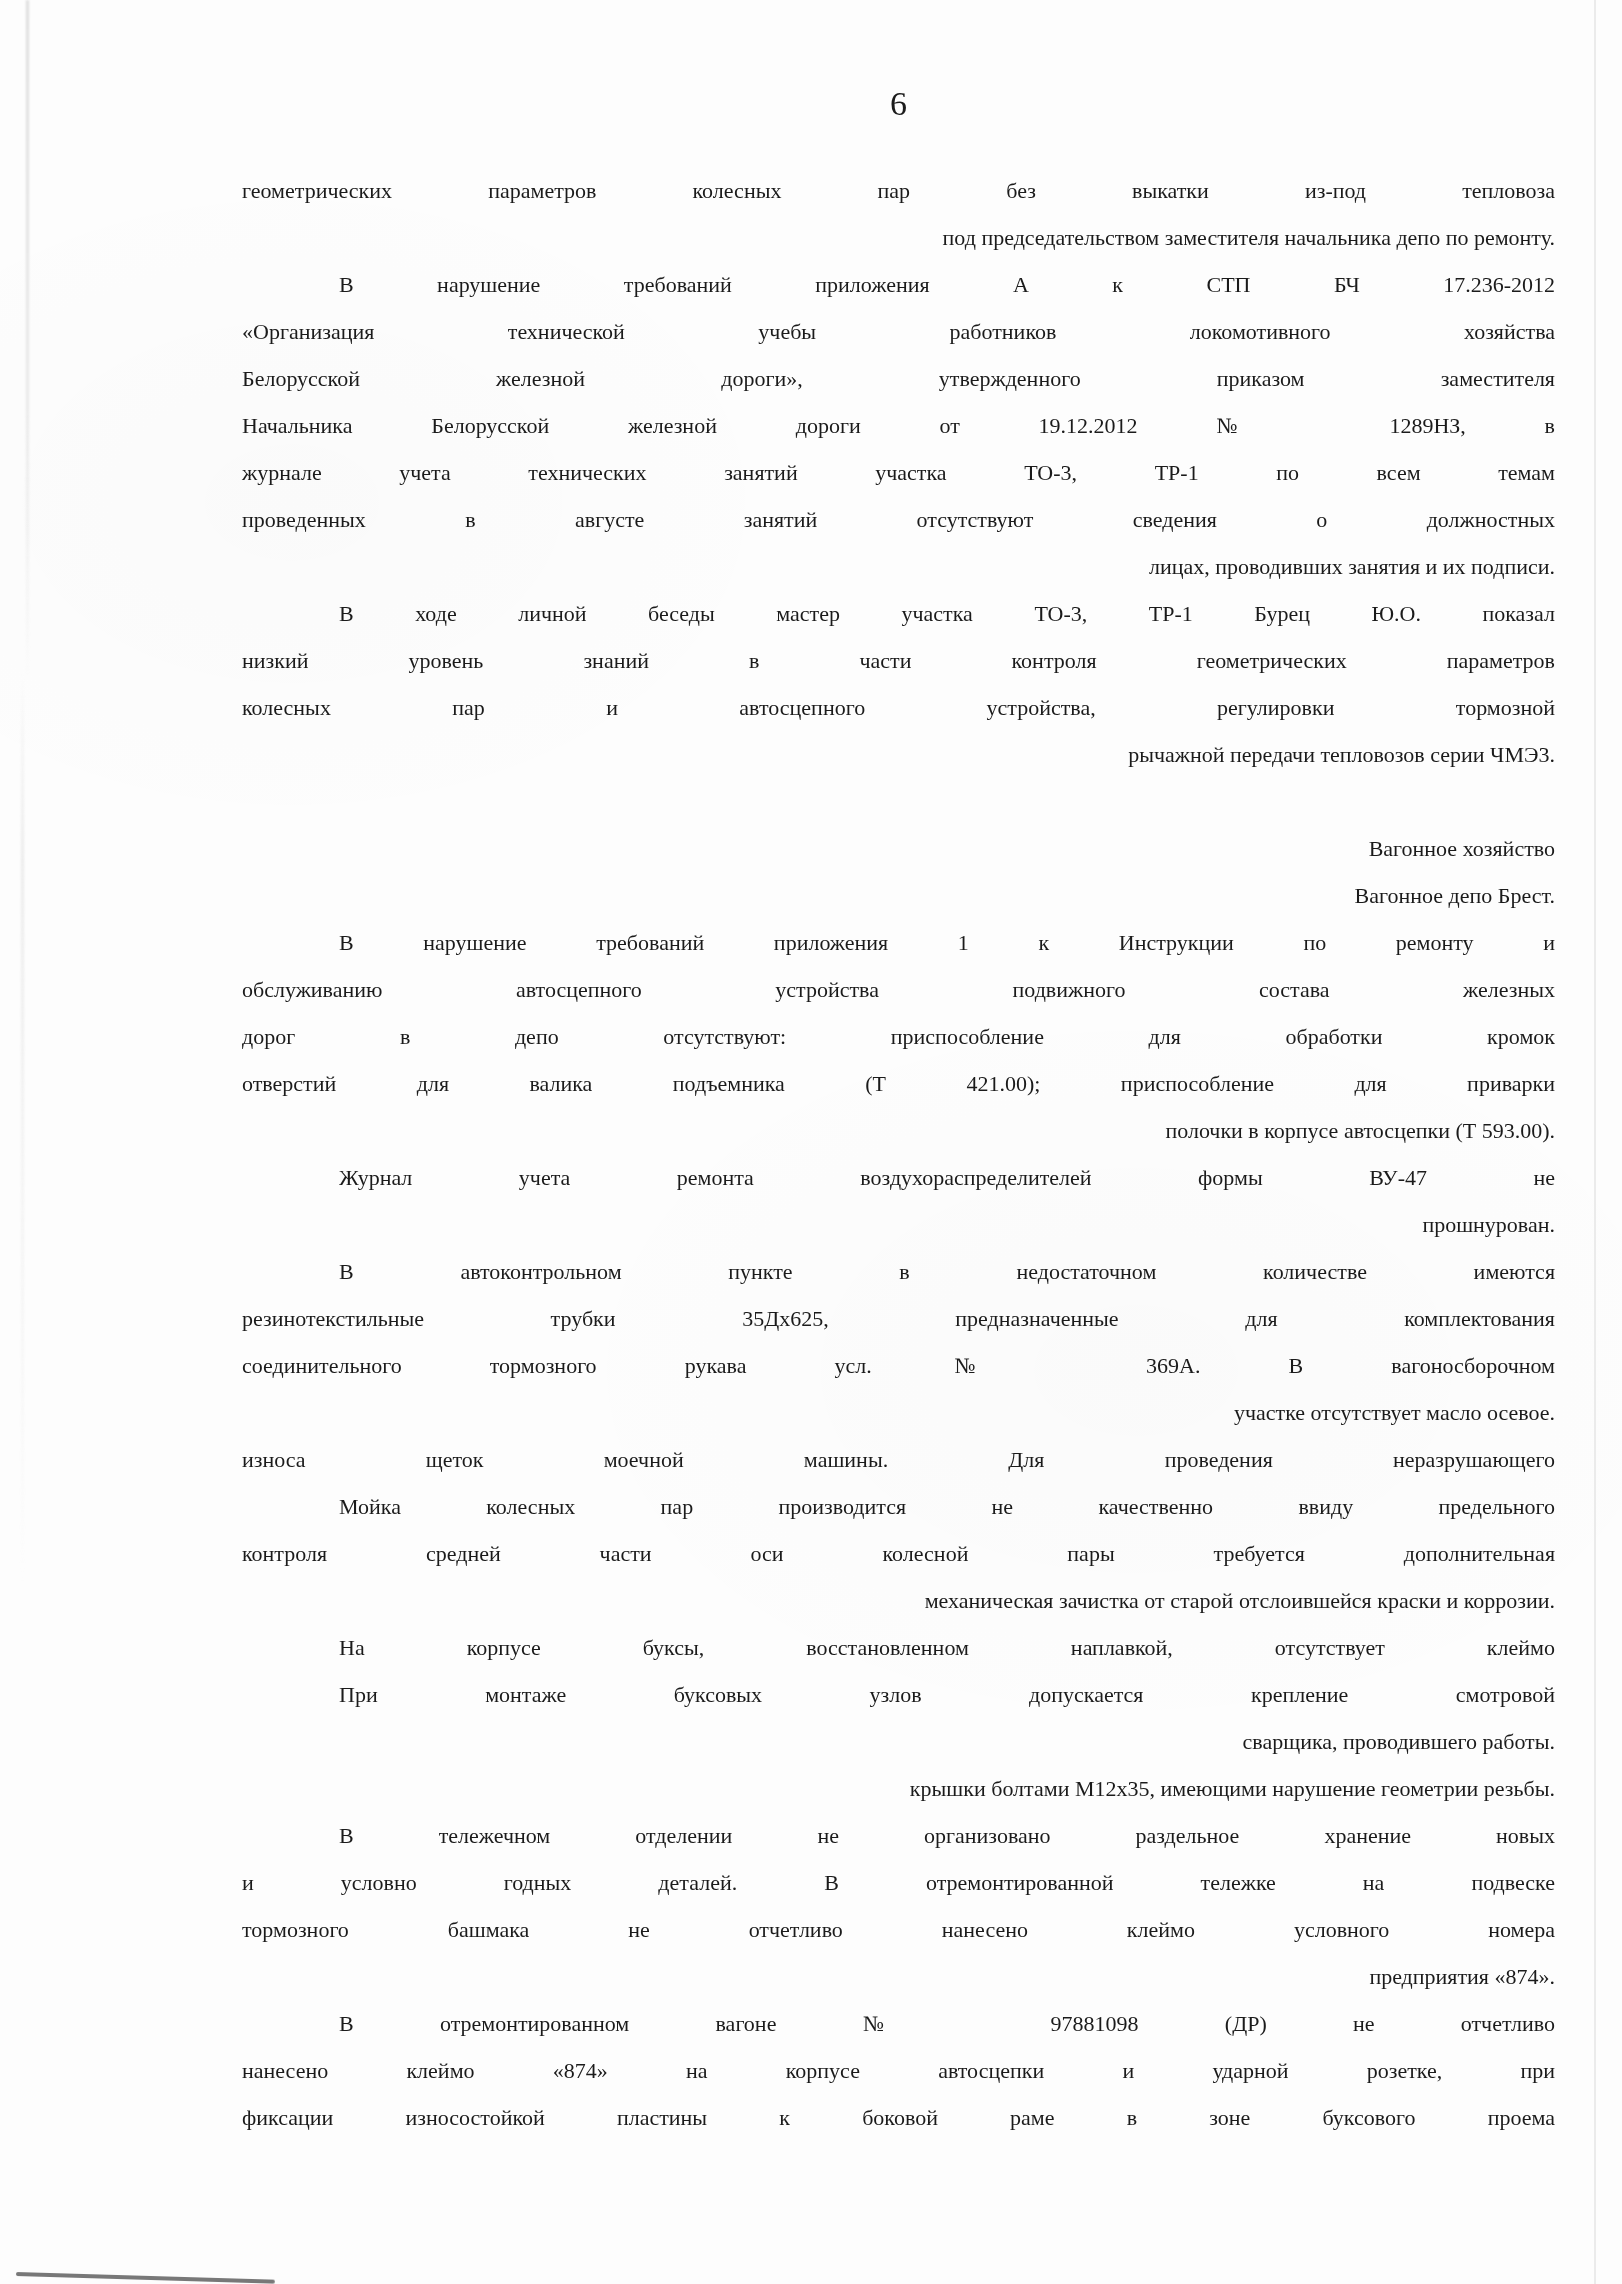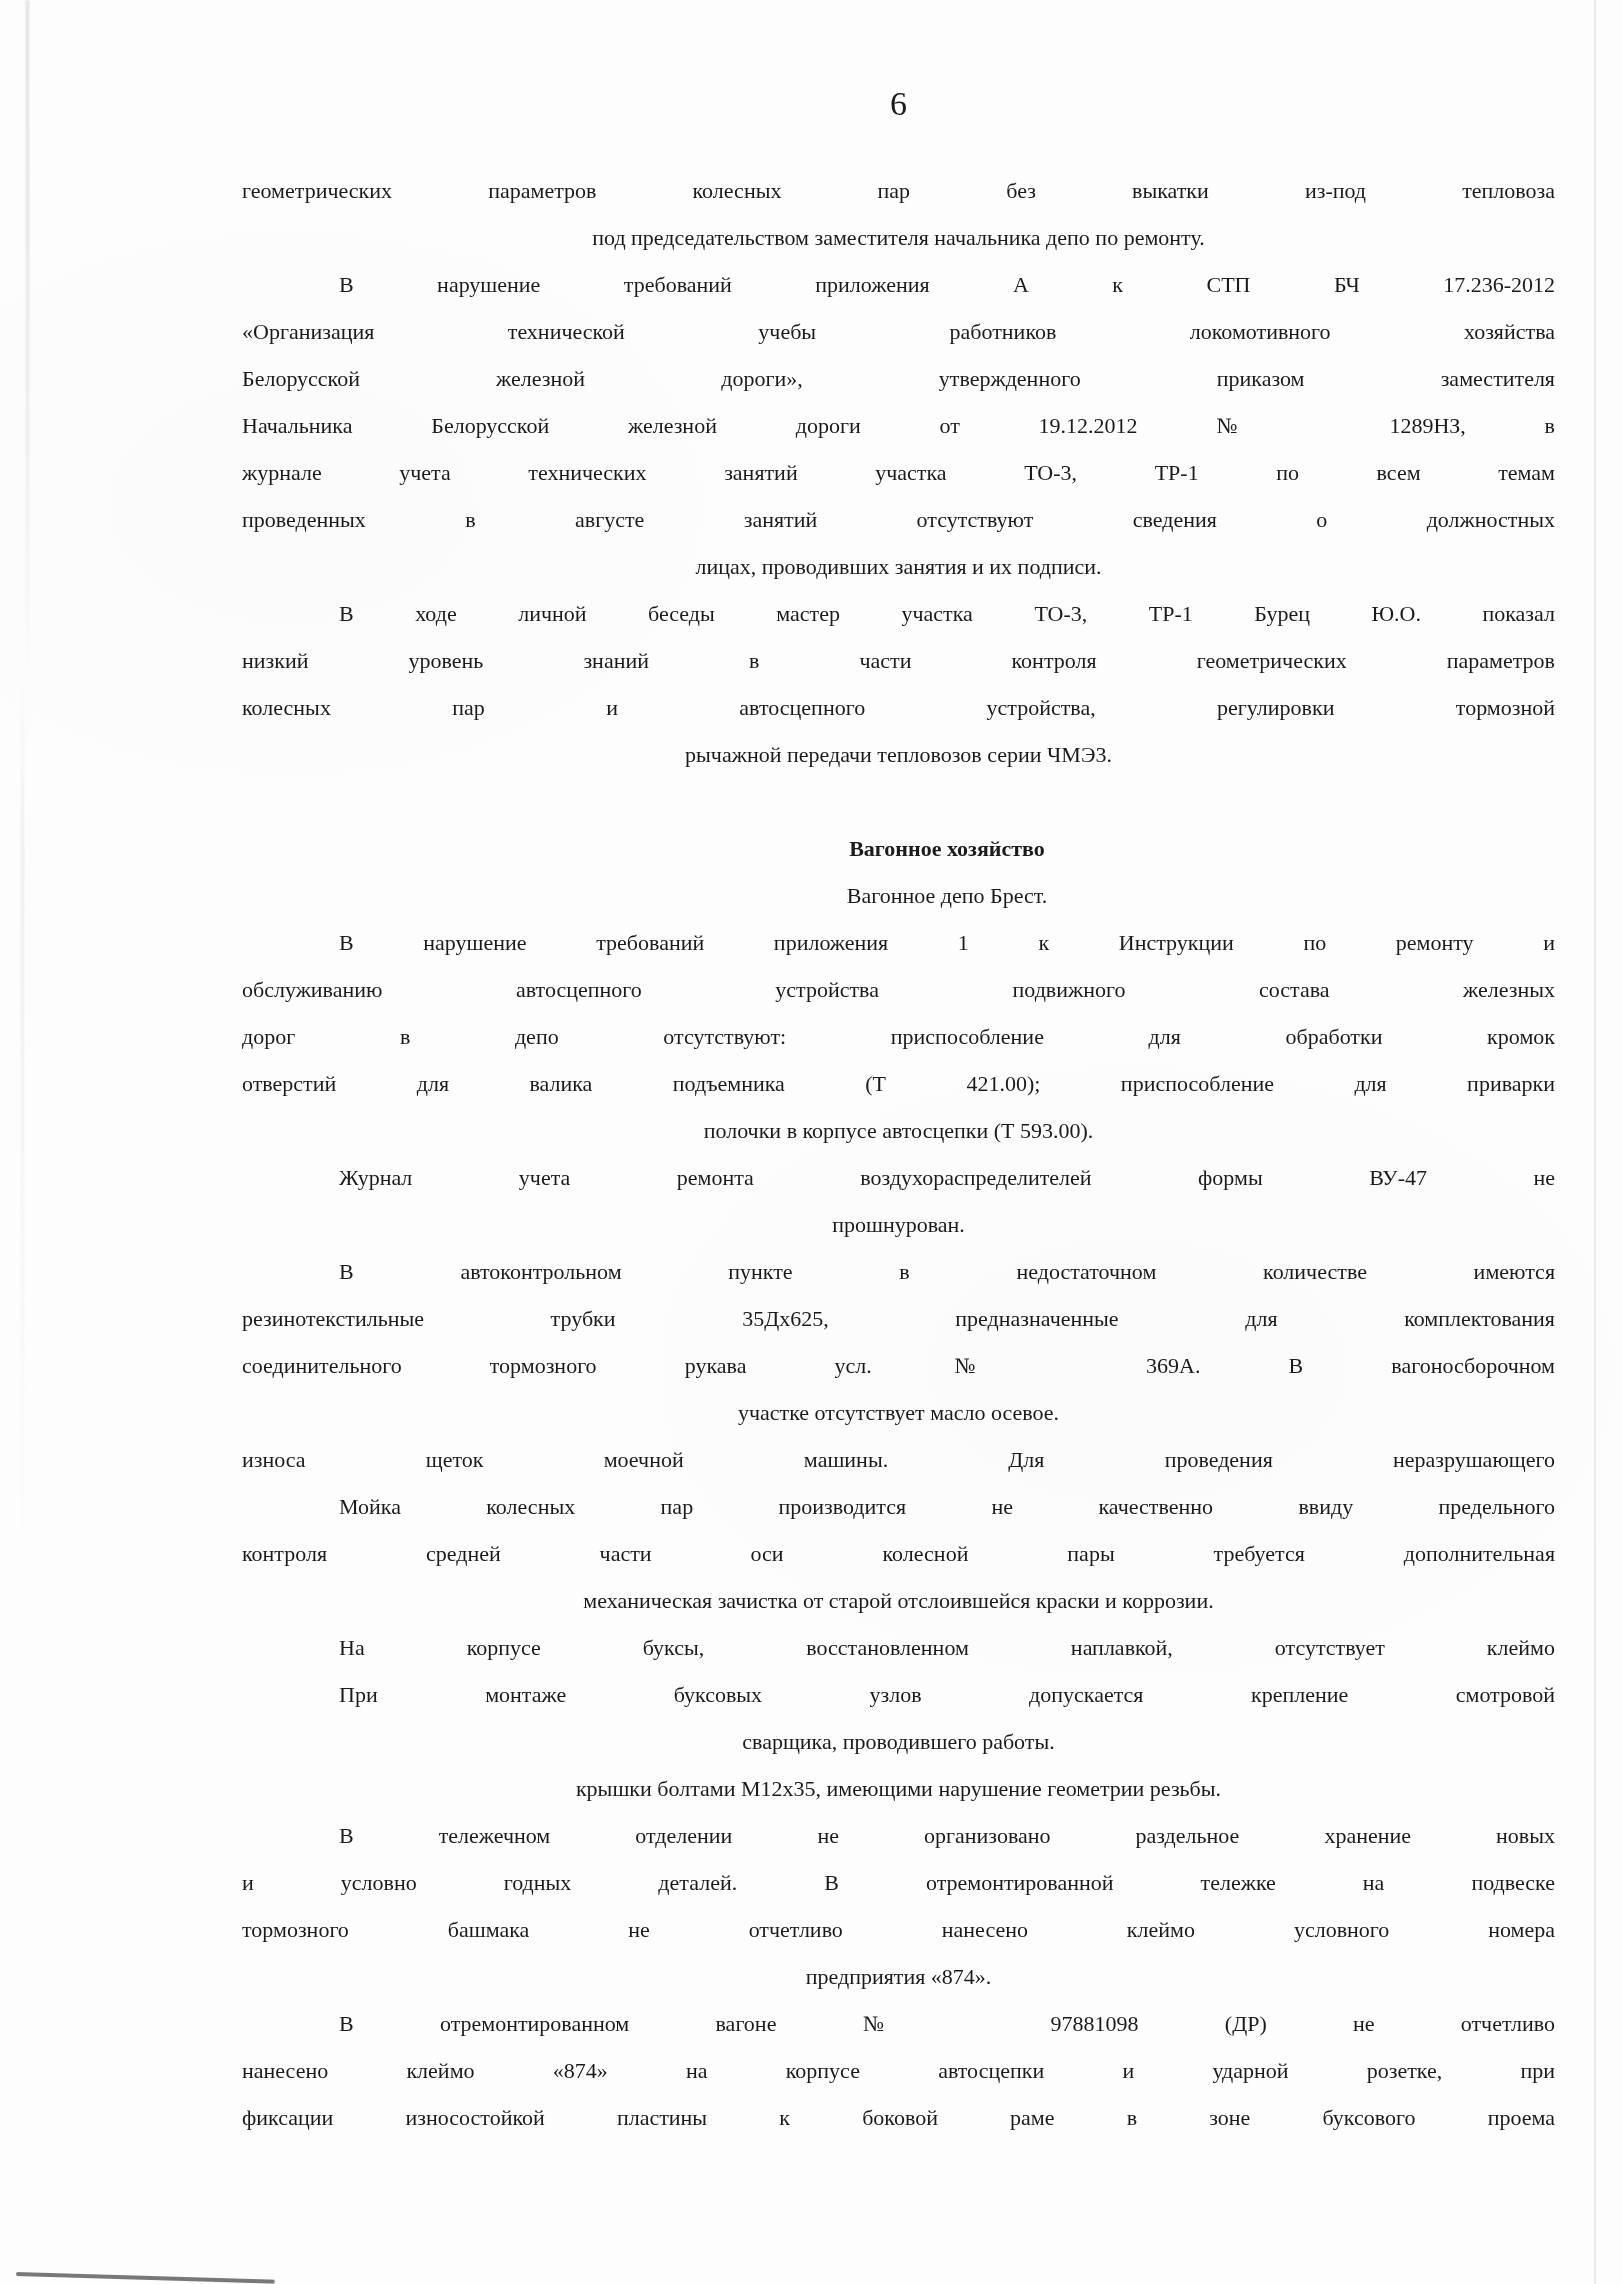--- a/index.html
+++ b/index.html
@@ -37,29 +37,29 @@
   }
   .body-text {
     position: absolute;
     top: 167px;
     left: 242px;
     width: 1313px;
     font-size: 22px;
     line-height: 47px;
   }
   .line {
-    text-align: center;
+    text-align: right;
     min-height: 47px;
   }
   .line.just {
     text-align: justify;
     text-align-last: justify;
   }
   .line.indent { text-indent: 97px; }
-  .line.bold { font-weight: bold; }
+  .line.bold { font-weight: normal; }
   .line.gap { margin-top: 47px; }
   
   .streak-left-top {
     position: absolute;
     left: 26px; top: 0;
     width: 3.2px; height: 681px;
     background: linear-gradient(#dedede 0%, #e9e9e9 60%, rgba(238,238,238,0));
     filter: blur(1.3px);
   }
   .streak-left-mid {

